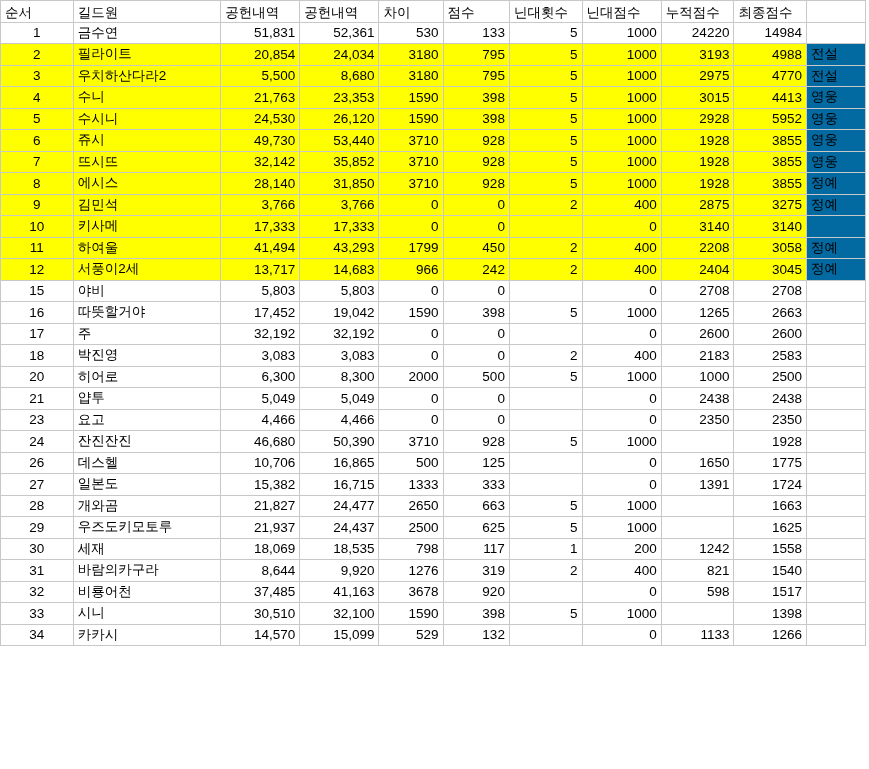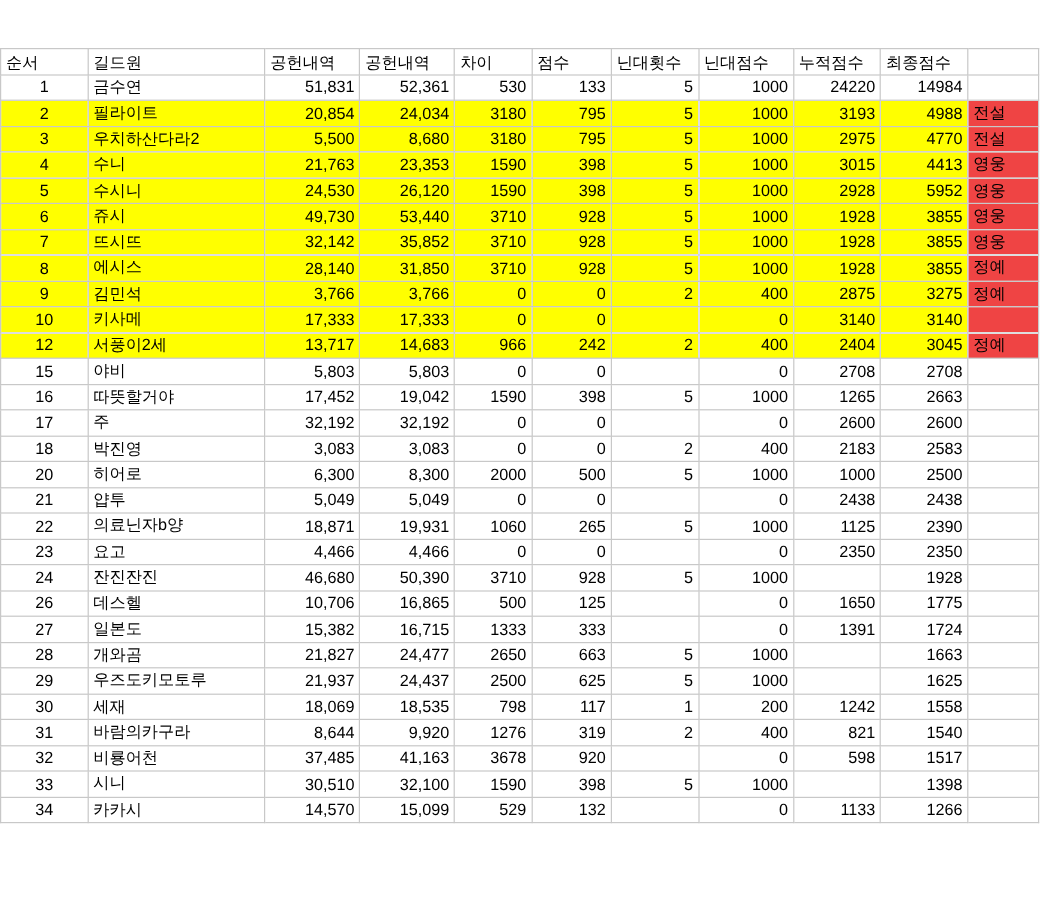--- a/index.html
+++ b/index.html
@@ -12,21 +12,20 @@
     width: 869px;
     height: 769px;
     overflow: hidden;
   }
   table.sheet {
     border-collapse: collapse;
     table-layout: fixed;
     width: 866px;
     font-size: 13.5px;
     color: #000000;
-    margin-top: 40px;
   }
   table.sheet td, table.sheet th {
     border: 1px solid #c8c8c8;
     height: 21.5px;
     padding: 0 4px;
     overflow: hidden;
     white-space: nowrap;
     font-weight: normal;
     box-sizing: border-box;
   }
@@ -56,21 +55,21 @@
   tr.hl td { background: #ffff00; }
 
   
   td.pad {
     border-top: 1px solid #ffffff;
     border-bottom: 1px solid #ffffff;
     border-right: 1px solid #ffffff;
     border-left: 1px solid #c8c8c8;
     background: #ffffff;
   }
-  tr.hl td.pad { background: #ef4444; }
+  tr.hl td.pad { background: #0369a1; }
   thead td.pad { border-left: 1px solid #c8c8c8; }
 </style>
 </head>
 <body>
 
 <table class="sheet">
   <colgroup>
     <col class="c-rank">
       <col class="c-name">
       <col class="c-don1">
@@ -223,20 +222,33 @@
         <td class="num">17,333</td>
         <td class="num">0</td>
         <td class="num">0</td>
         <td class="num"></td>
         <td class="num">0</td>
         <td class="num">3140</td>
         <td class="num">3140</td>
         <td class="lft pad"></td>
       </tr>
       <tr class="hl">
+        <td class="ctr">11</td>
+        <td class="lft">하여울</td>
+        <td class="num">41,494</td>
+        <td class="num">43,293</td>
+        <td class="num">1799</td>
+        <td class="num">450</td>
+        <td class="num">2</td>
+        <td class="num">400</td>
+        <td class="num">2208</td>
+        <td class="num">3058</td>
+        <td class="lft pad">정예</td>
+      </tr>
+      <tr class="hl">
         <td class="ctr">12</td>
         <td class="lft">서풍이2세</td>
         <td class="num">13,717</td>
         <td class="num">14,683</td>
         <td class="num">966</td>
         <td class="num">242</td>
         <td class="num">2</td>
         <td class="num">400</td>
         <td class="num">2404</td>
         <td class="num">3045</td>
@@ -314,33 +326,20 @@
         <td class="num">5,049</td>
         <td class="num">0</td>
         <td class="num">0</td>
         <td class="num"></td>
         <td class="num">0</td>
         <td class="num">2438</td>
         <td class="num">2438</td>
         <td class="lft pad"></td>
       </tr>
       <tr>
-        <td class="ctr">22</td>
-        <td class="lft">의료닌자b양</td>
-        <td class="num">18,871</td>
-        <td class="num">19,931</td>
-        <td class="num">1060</td>
-        <td class="num">265</td>
-        <td class="num">5</td>
-        <td class="num">1000</td>
-        <td class="num">1125</td>
-        <td class="num">2390</td>
-        <td class="lft pad"></td>
-      </tr>
-      <tr>
         <td class="ctr">23</td>
         <td class="lft">요고</td>
         <td class="num">4,466</td>
         <td class="num">4,466</td>
         <td class="num">0</td>
         <td class="num">0</td>
         <td class="num"></td>
         <td class="num">0</td>
         <td class="num">2350</td>
         <td class="num">2350</td>

